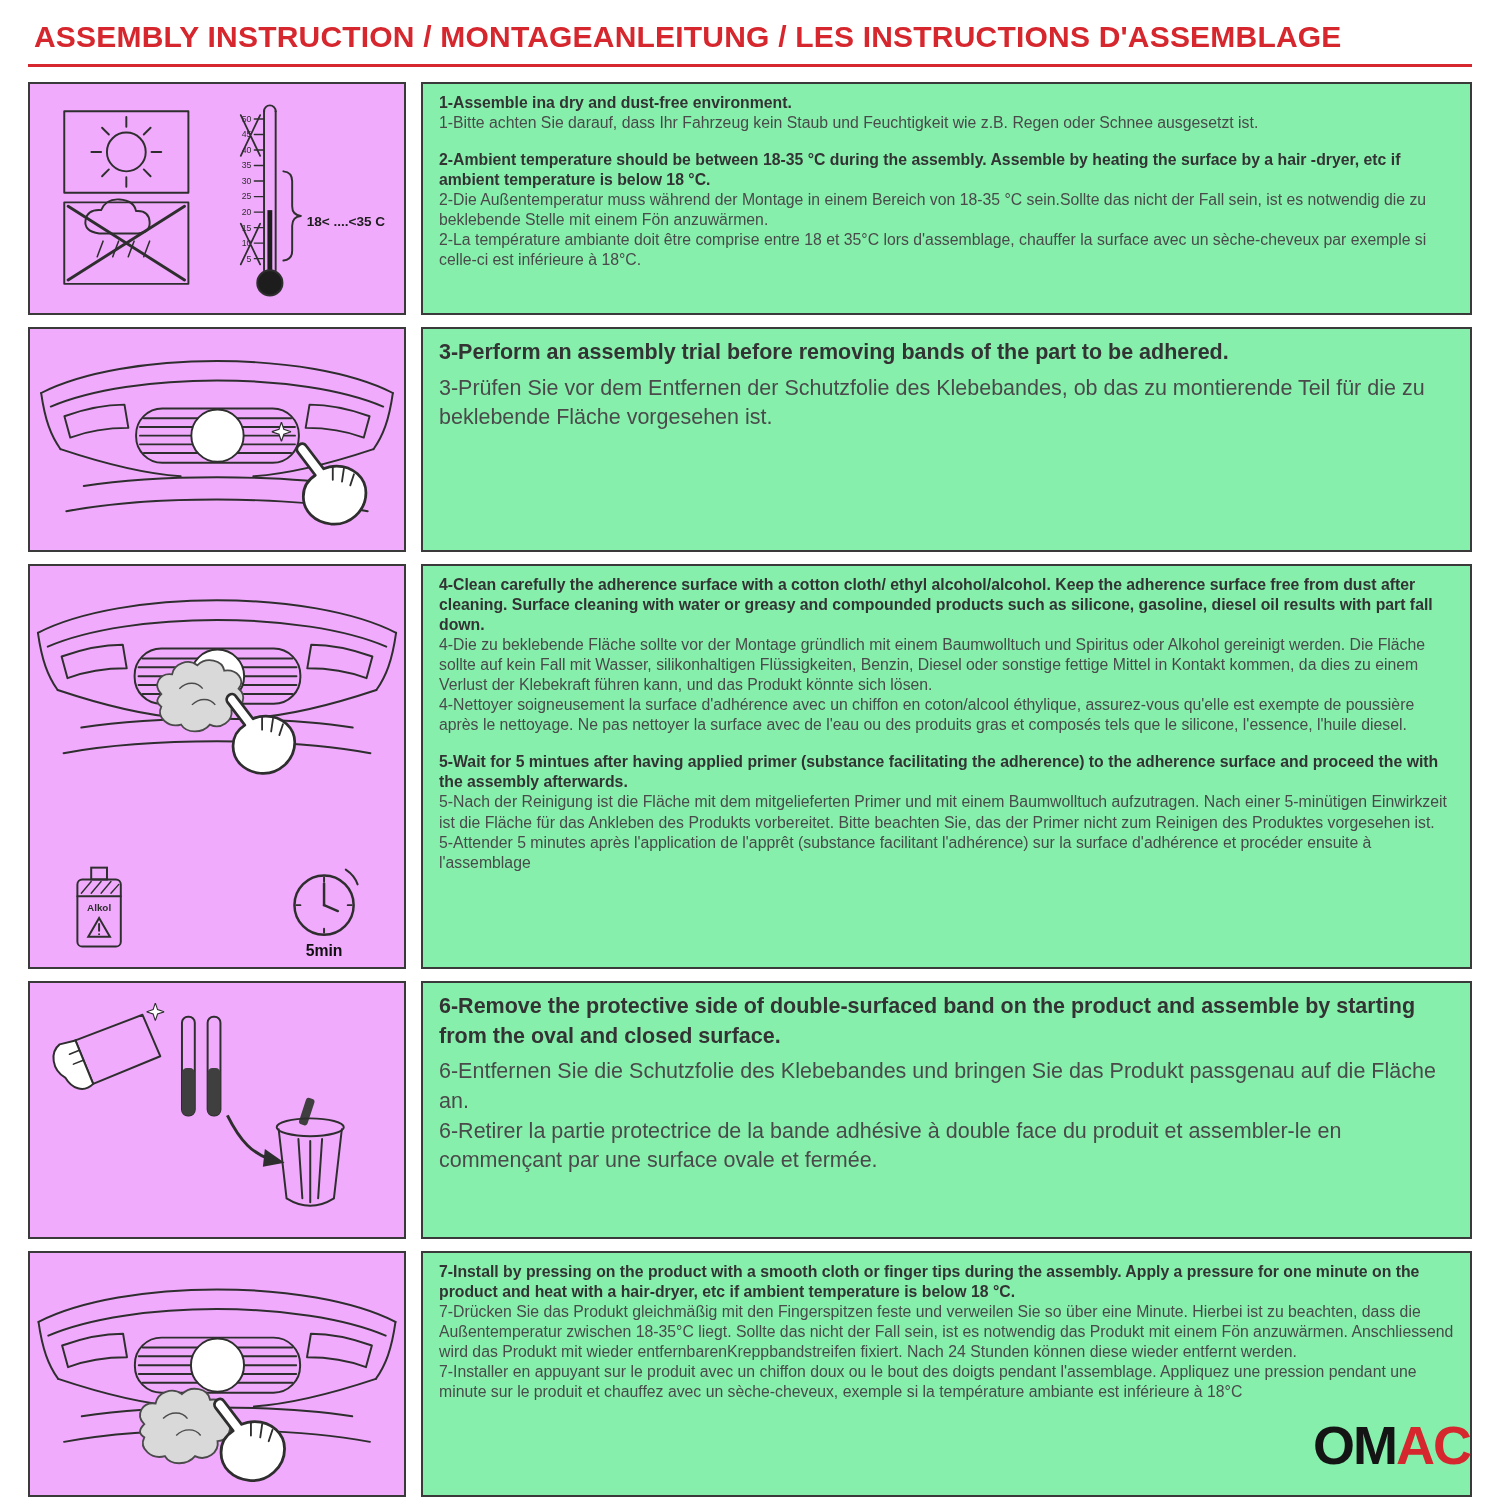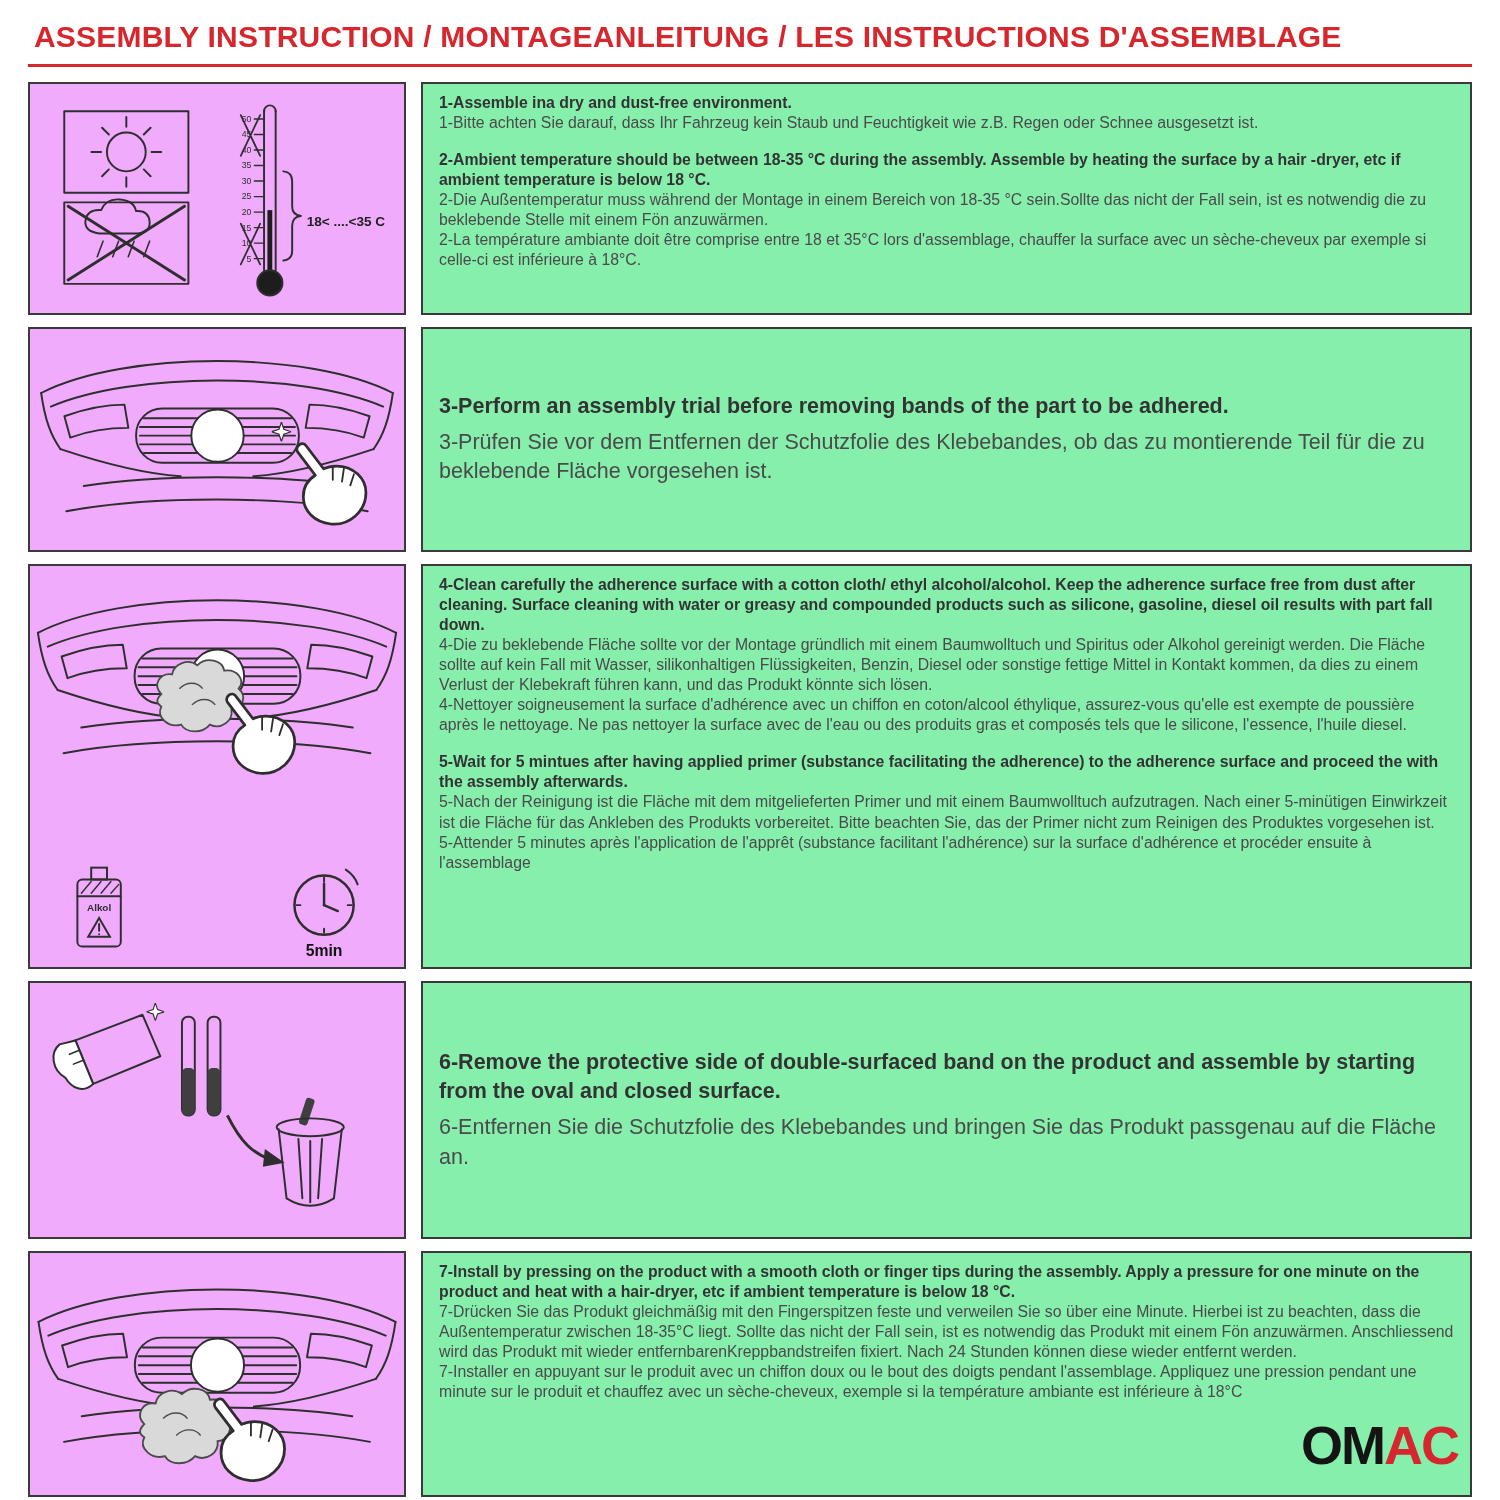--- a/index.html
+++ b/index.html
@@ -8,24 +8,24 @@
   .title{color:#d6272e;font-size:30px;font-weight:700;letter-spacing:.2px;margin:4px 0 10px 6px;}
   .title-rule{height:3px;background:#d6272e;margin-bottom:15px;}
   .row{display:flex;gap:15px;margin-bottom:12px;}
   .imgbox{flex:0 0 378px;width:378px;border:2px solid #3a3a3a;box-sizing:border-box;background:#f0abfc;
           display:flex;align-items:center;justify-content:center;}
   .textbox{flex:1;border:2px solid #3a3a3a;box-sizing:border-box;padding:9px 16px;background:#86efac;}
   .row-1{height:233px}.row-2{height:225px}.row-3{height:405px}.row-4{height:258px}.row-5{height:246px}
   .textbox p{margin:0;font-size:15.8px;line-height:1.27;}
   .textbox p.b{font-weight:700;color:#333;}
   .textbox .sp{height:17px;}
-  .textbox.big{display:flex;flex-direction:column;justify-content:center;}
+  .textbox.big{display:flex;flex-direction:column;}
   .textbox.big p{font-size:21.5px;line-height:1.38;}
   .textbox.big p.b{margin-bottom:6px;}
-  .brand{position:absolute;right:42px;bottom:28px;font-weight:800;font-size:54px;line-height:1;
+  .brand{position:absolute;right:30px;bottom:28px;font-weight:800;font-size:54px;line-height:1;
          letter-spacing:-2px;font-family:"Liberation Sans",sans-serif;}
   .brand .bk{color:#141414;}
   .brand .rd{color:#d6272e;}
   svg{display:block;}
 </style>
 </head>
 <body>
 
 <svg width="0" height="0" style="position:absolute" aria-hidden="true">
   <defs>
@@ -200,20 +200,21 @@
           <path d="M10,14 L18,84 C34,94 50,94 66,84 L74,14"></path>
           <line x1="30" y1="24" x2="34" y2="84"></line>
           <line x1="42" y1="26" x2="42" y2="88"></line>
           <line x1="54" y1="24" x2="50" y2="84"></line>
         </g>
       </svg>
     </div>
     <div class="textbox big">
       <p class="b">6-Remove the protective side of double-surfaced band on the product and assemble by starting from the oval and closed surface.</p>
       <p>6-Entfernen Sie die Schutzfolie des Klebebandes und bringen Sie das Produkt passgenau auf die Fläche an.</p>
+      <p>6-Retirer la partie protectrice de la bande adhésive à double face du produit et assembler-le en commençant par une surface ovale et fermée.</p>
     </div>
   </section>
 
   <section class="row row-5">
     <div class="imgbox">
       <svg width="370" height="238" viewBox="0 0 375 242">
         <use href="#car-front" x="0" y="4" width="375" height="225"></use>
         <use href="#cloth" x="100" y="130" width="115" height="86"></use>
         <use href="#hand-point" x="165" y="138" width="95" height="95"></use>
       </svg>

